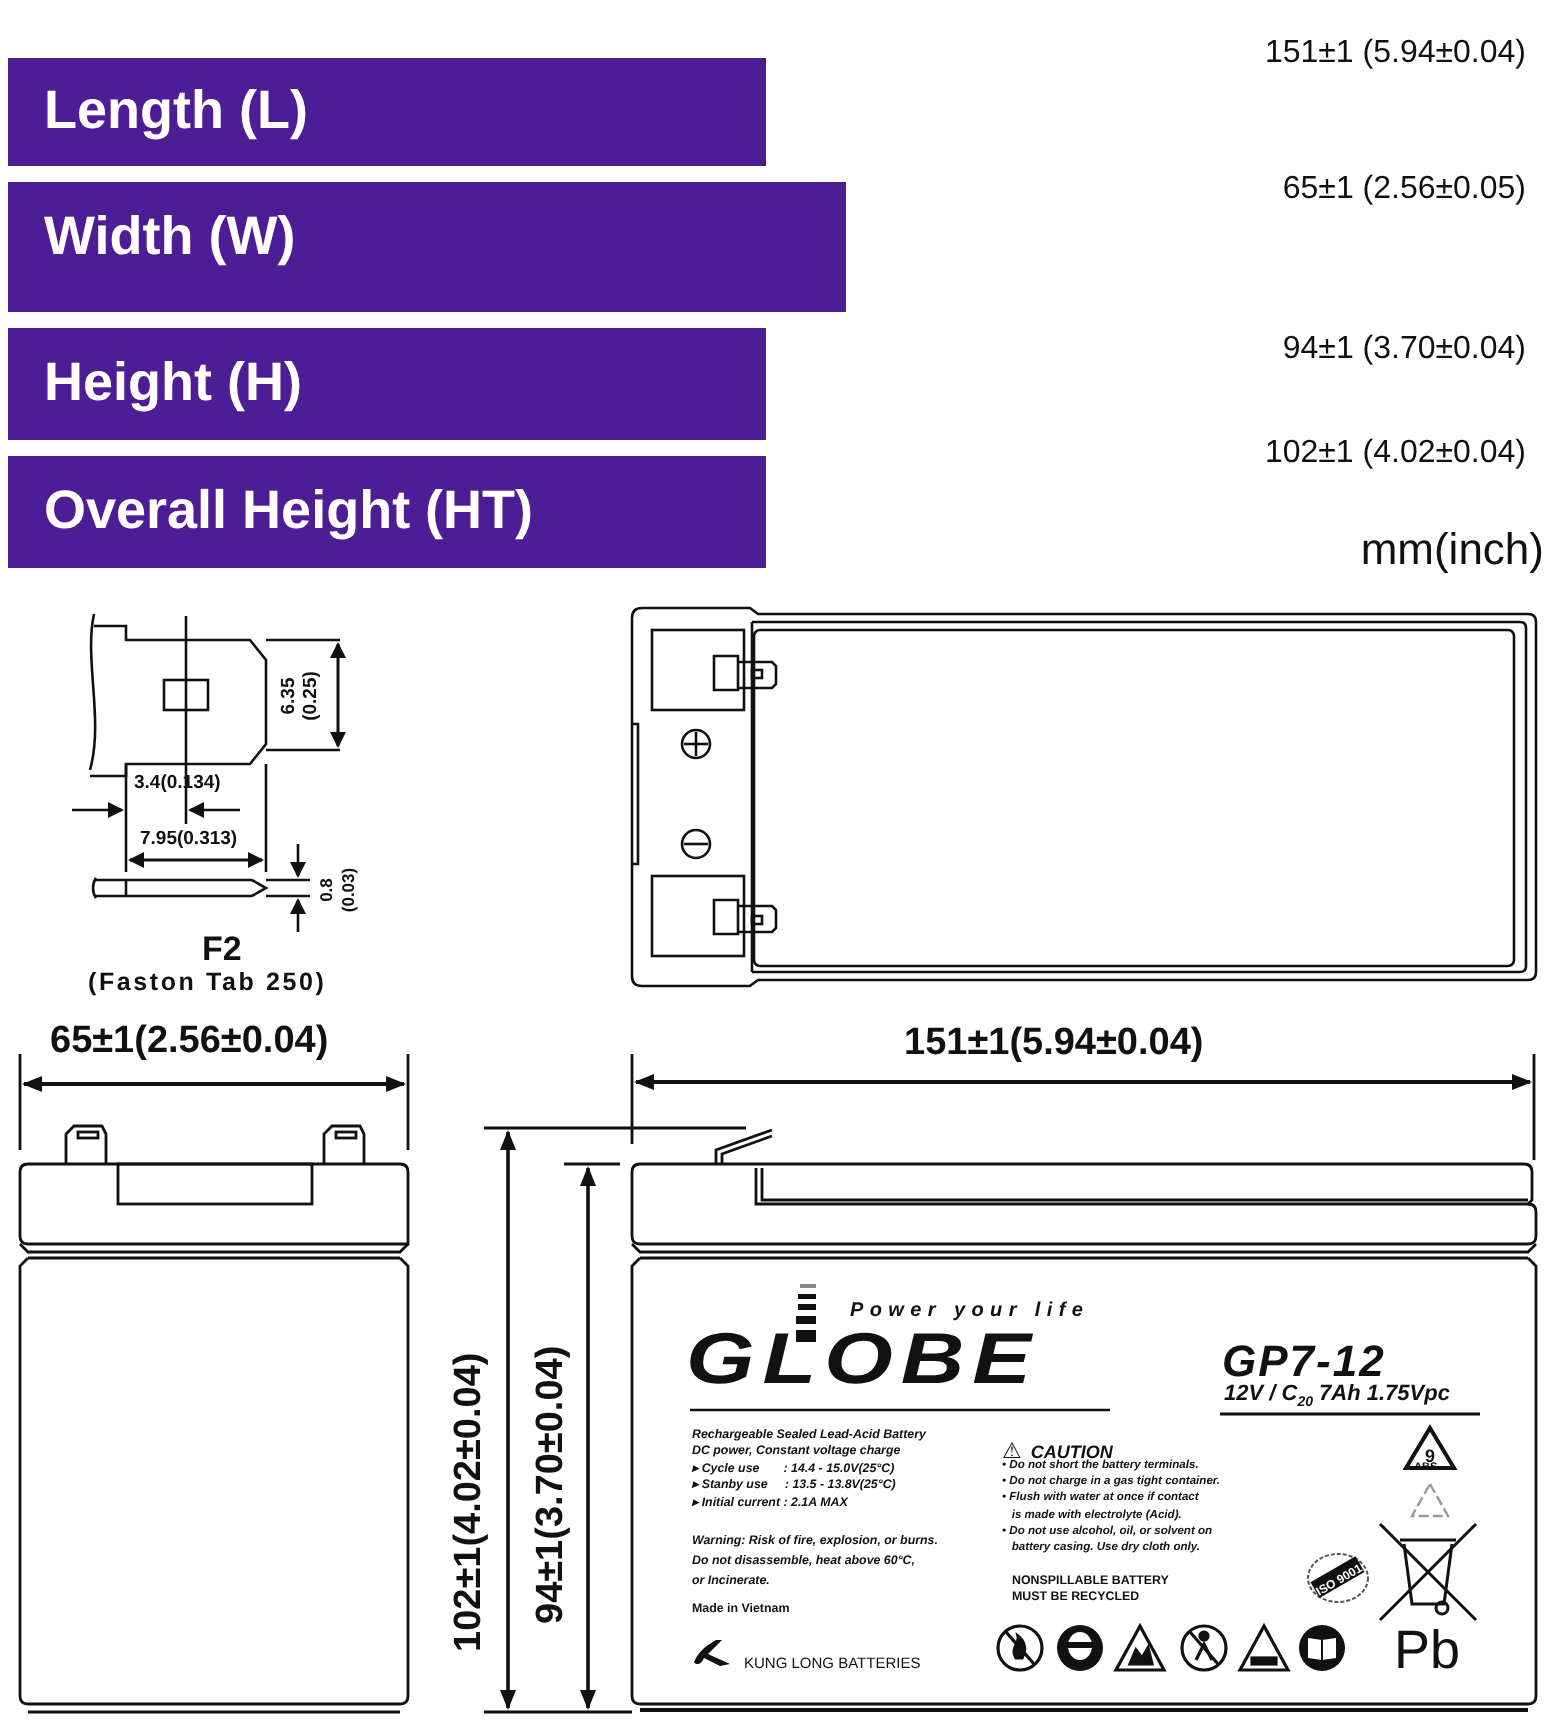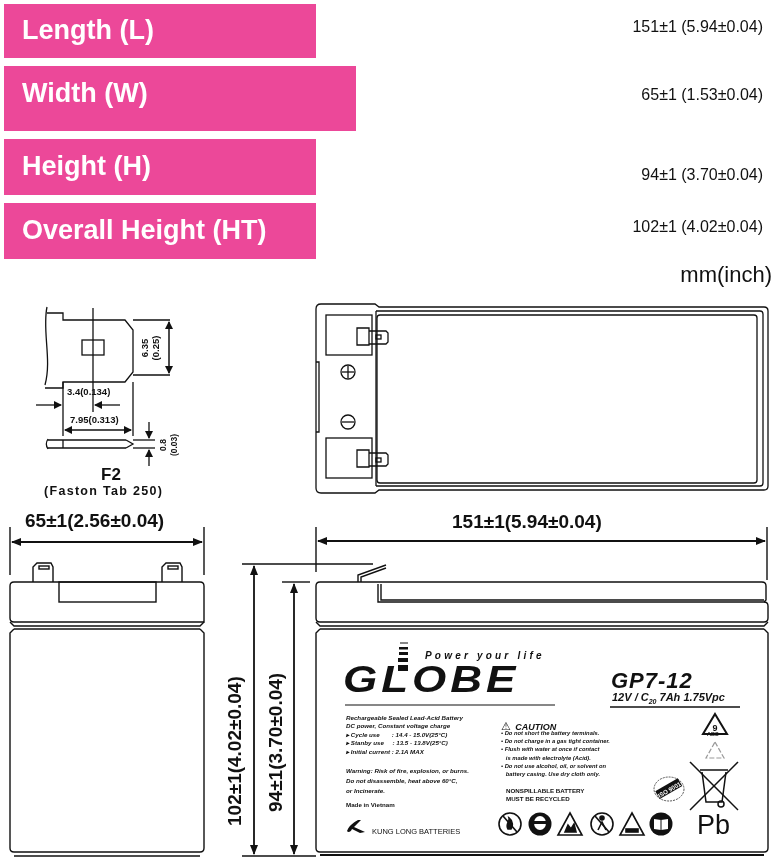--- a/index.html
+++ b/index.html
@@ -1,38 +1,38 @@
 <!DOCTYPE html>
 <html><head>
 <meta charset="utf-8">
 <style>
   html,body{margin:0;padding:0;background:#fff;}
   body{width:783px;height:860px;position:relative;overflow:hidden;font-family:"Liberation Sans",sans-serif;color:#111;}
-  .spec-row{position:absolute;left:4px;width:312px;background:#ec4899;}
+  .spec-row{position:absolute;left:4px;width:379px;background:#4c1d95;margin-top:25px;}
   .spec-label{position:absolute;left:18px;color:#fff;font-weight:bold;font-size:27px;white-space:nowrap;}
   .spec-value{position:absolute;right:20px;font-size:16px;color:#111;white-space:nowrap;text-align:right;}
   .unit{position:absolute;right:11px;top:262px;font-size:22px;}
   .abs{position:absolute;}
   .dimtext{position:absolute;font-weight:bold;font-size:19px;white-space:nowrap;}
   .small{position:absolute;font-weight:bold;font-size:9.5px;white-space:nowrap;}
   .tiny{font-size:6.2px;font-style:italic;font-weight:bold;line-height:8.4px;white-space:nowrap;}
   svg text{font-family:"Liberation Sans",sans-serif;}
 </style>
 </head>
 <body>
 
 <div class="spec-row" style="top:4px;height:54px;">
   <span class="spec-label" style="top:11px;">Length (L)</span>
 </div>
 <span class="spec-value" style="top:18px;">151±1 (5.94±0.04)</span>
 
 <div class="spec-row" style="top:66px;height:65px;padding-left:40px;">
   <span class="spec-label" style="top:12px;">Width (W)</span>
 </div>
-<span class="spec-value" style="top:86px;">65±1 (1.53±0.04)</span>
+<span class="spec-value" style="top:86px;">65±1 (2.56±0.05)</span>
 
 <div class="spec-row" style="top:139px;height:56px;">
   <span class="spec-label" style="top:12px;">Height (H)</span>
 </div>
 <span class="spec-value" style="top:166px;">94±1 (3.70±0.04)</span>
 
 <div class="spec-row" style="top:203px;height:56px;">
   <span class="spec-label" style="top:12px;">Overall Height (HT)</span>
 </div>
 <span class="spec-value" style="top:218px;">102±1 (4.02±0.04)</span>

